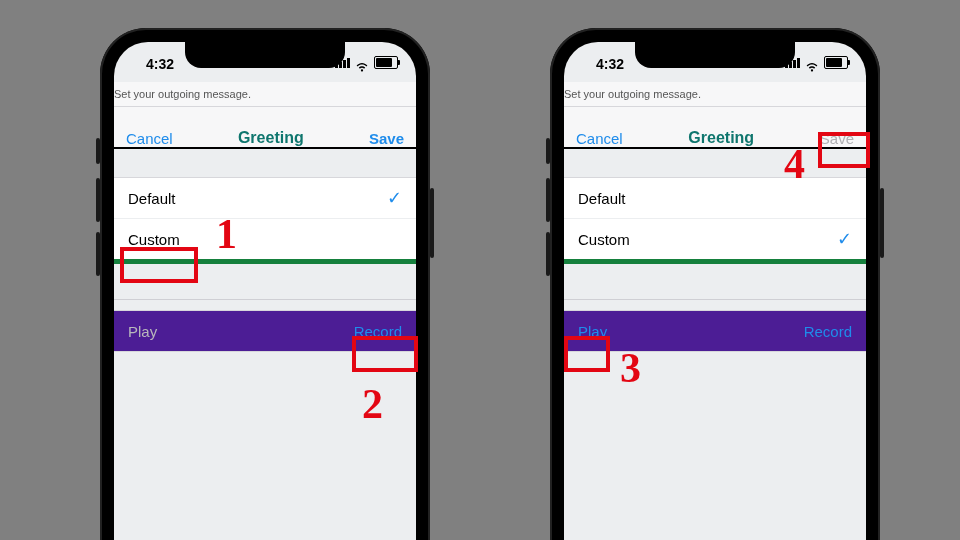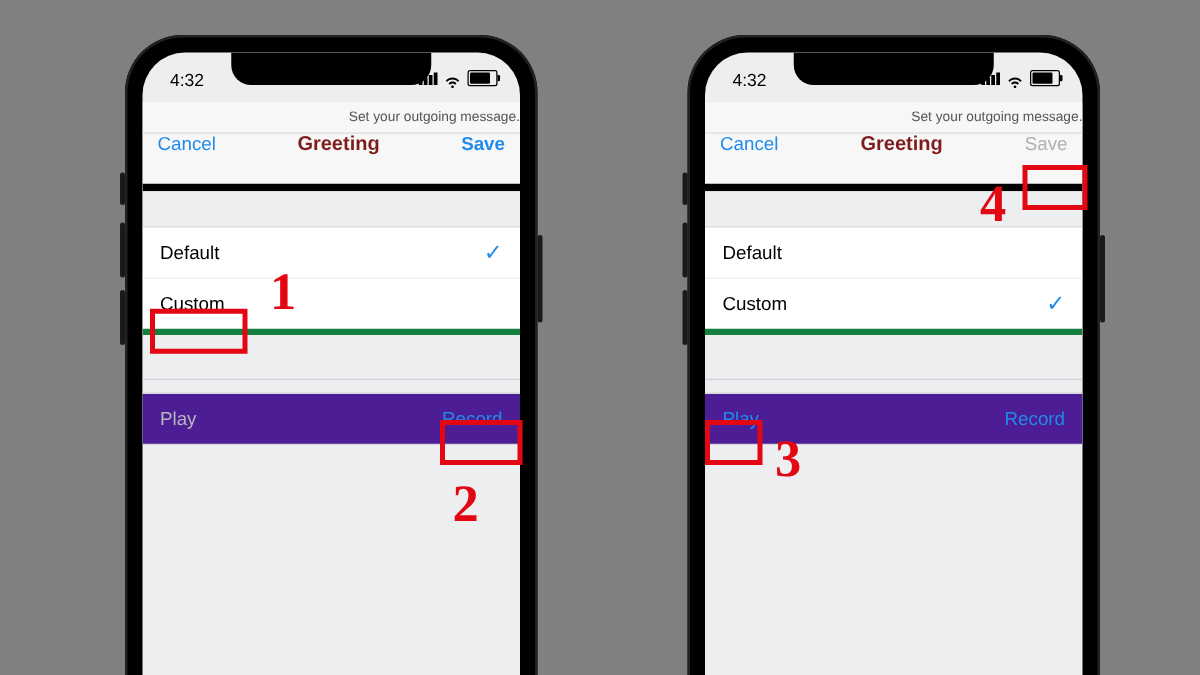--- a/index.html
+++ b/index.html
@@ -7,36 +7,36 @@
   .phone.left{left:100px;top:28px}
   .phone.right{left:550px;top:28px}
   .screen{position:absolute;left:14px;right:14px;top:14px;bottom:0;background:#eceef0;border-radius:34px 34px 0 0;overflow:hidden}
   .notch{position:absolute;left:50%;top:0;transform:translateX(-50%);width:160px;height:26px;background:#000;border-radius:0 0 16px 16px;z-index:5}
   .side-btn{position:absolute;background:#1a1a1a;border-radius:2px}
   .sb-l1{left:-4px;top:110px;width:4px;height:26px}
   .sb-l2{left:-4px;top:150px;width:4px;height:44px}
   .sb-l3{left:-4px;top:204px;width:4px;height:44px}
   .sb-r{right:-4px;top:160px;width:4px;height:70px}
   .statusbar{height:40px;position:relative;color:#000}
-  .sb-time{position:absolute;left:22px;top:14px;font-size:14px;font-weight:400}
+  .sb-time{position:absolute;left:32px;top:14px;font-size:14px;font-weight:700}
   .sb-icons{position:absolute;right:18px;top:14px;display:flex;align-items:center;gap:5px}
   .sig{display:flex;align-items:flex-end;gap:1px}
   .sig span{width:3px;background:#000;display:inline-block}
   .sig span:nth-child(1){height:4px}.sig span:nth-child(2){height:6px}.sig span:nth-child(3){height:8px}.sig span:nth-child(4){height:10px}
   .wifi{width:14px;height:10px;position:relative}
   .wifi svg{width:14px;height:10px}
   .batt{width:22px;height:11px;border:1px solid #000;border-radius:2px;position:relative}
   .batt::after{content:"";position:absolute;right:-3px;top:3px;width:2px;height:5px;background:#000;border-radius:0 1px 1px 0}
   .batt i{position:absolute;left:1px;top:1px;bottom:1px;width:16px;background:#000;border-radius:1px}
-  .subhead{background:#f7f7f8;text-align:right;font-size:11px;color:#555;padding:6px 0;border-bottom:1px solid #d7d7db}
-  .navbar{background:#f7f7f8;height:40px;display:flex;align-items:flex-start;justify-content:space-between;padding:0 12px;border-bottom:6px solid #000000}
+  .subhead{background:#f7f7f8;text-align:left;font-size:11px;color:#555;padding:6px 0;border-bottom:1px solid #d7d7db}
+  .navbar{background:#f7f7f8;height:40px;display:flex;align-items:flex-end;justify-content:space-between;padding:0 12px;border-bottom:2px solid #000000}
   .nav-btn{font-size:15px;color:#1f8ceb}
   .nav-btn.bold{font-weight:600}
   .nav-btn.disabled{color:#b0b0b4}
-  .nav-title{font-size:16px;font-weight:600;color:#7f1d1d}
+  .nav-title{font-size:16px;font-weight:600;color:#0f766e}
   .gap{height:28px;background:#eceef0}
   .list{background:#fff;border-top:1px solid #d7d7db;border-bottom:5px solid #15803d}
   .row{height:40px;display:flex;align-items:center;justify-content:space-between;padding:0 14px;font-size:15px;color:#000}
   .row+.row{border-top:1px solid #eceef0}
   .row .check{color:#1f8ceb;font-size:18px}
   .mid{height:46px;background:#eceef0;border-bottom:1px solid #d7d7db;position:relative}
   .mid::before{content:"";position:absolute;left:0;right:0;bottom:10px;height:1px;background:#cfcfd4}
   .ctrl{background:#4c1d95;height:40px;display:flex;align-items:center;justify-content:space-between;padding:0 14px;font-size:15px;border-bottom:1px solid #d7d7db}
   .ctrl .l{color:#b8b8bc}
   .ctrl .l.active{color:#1f8ceb}

